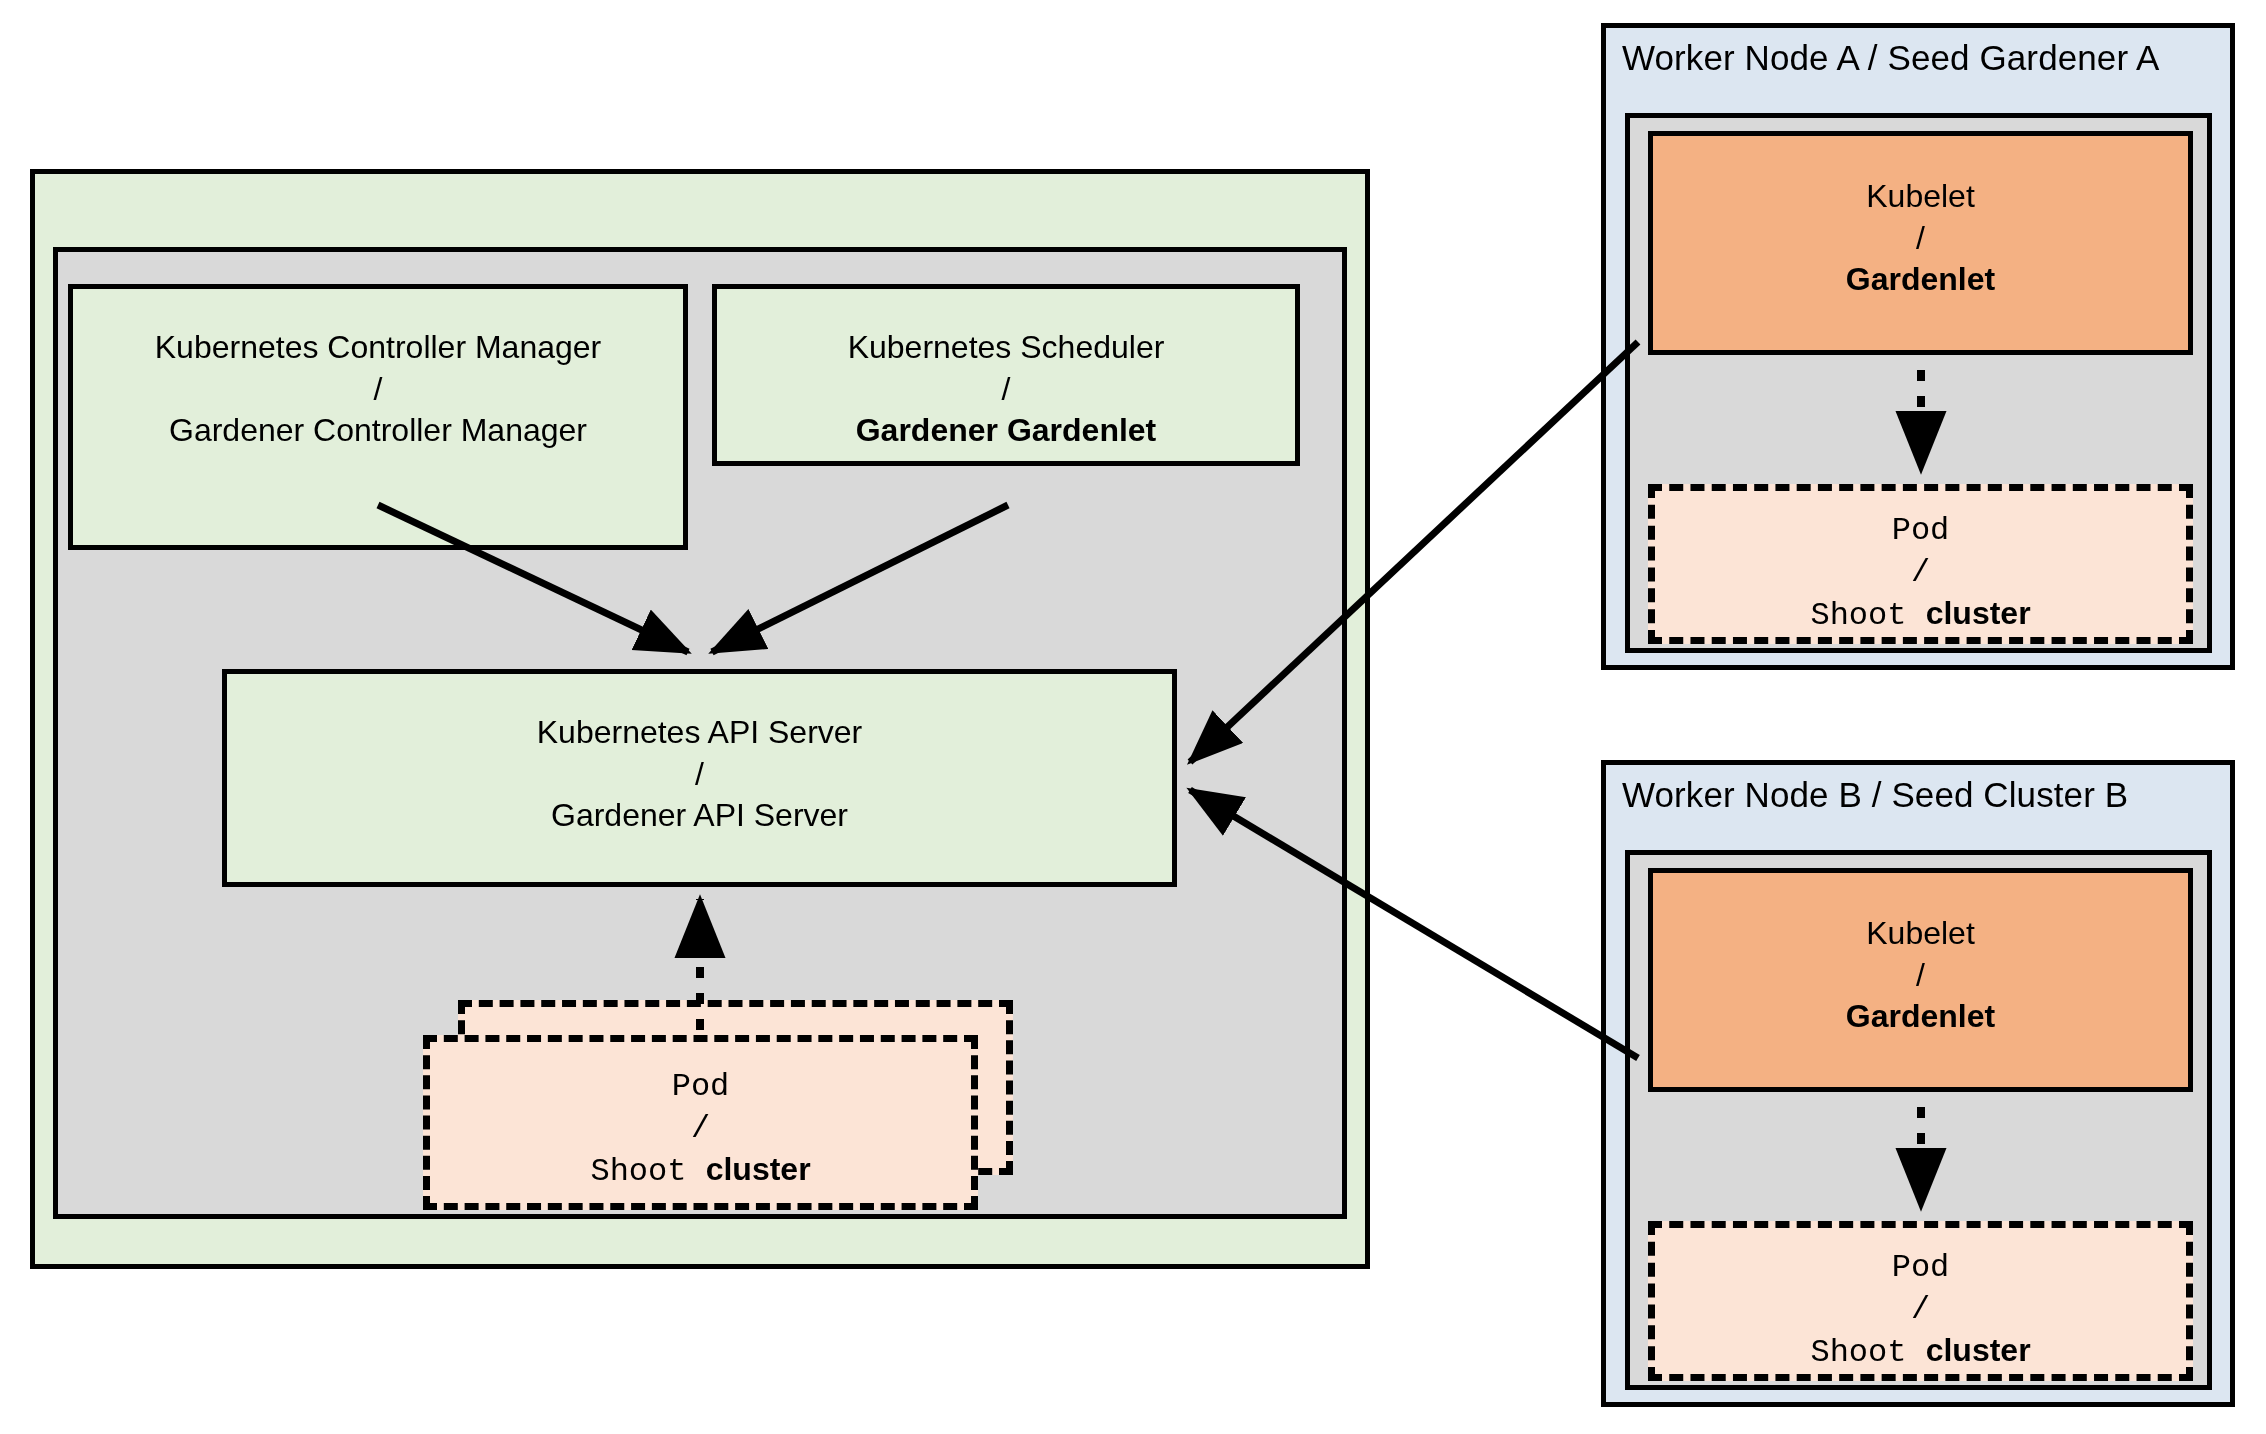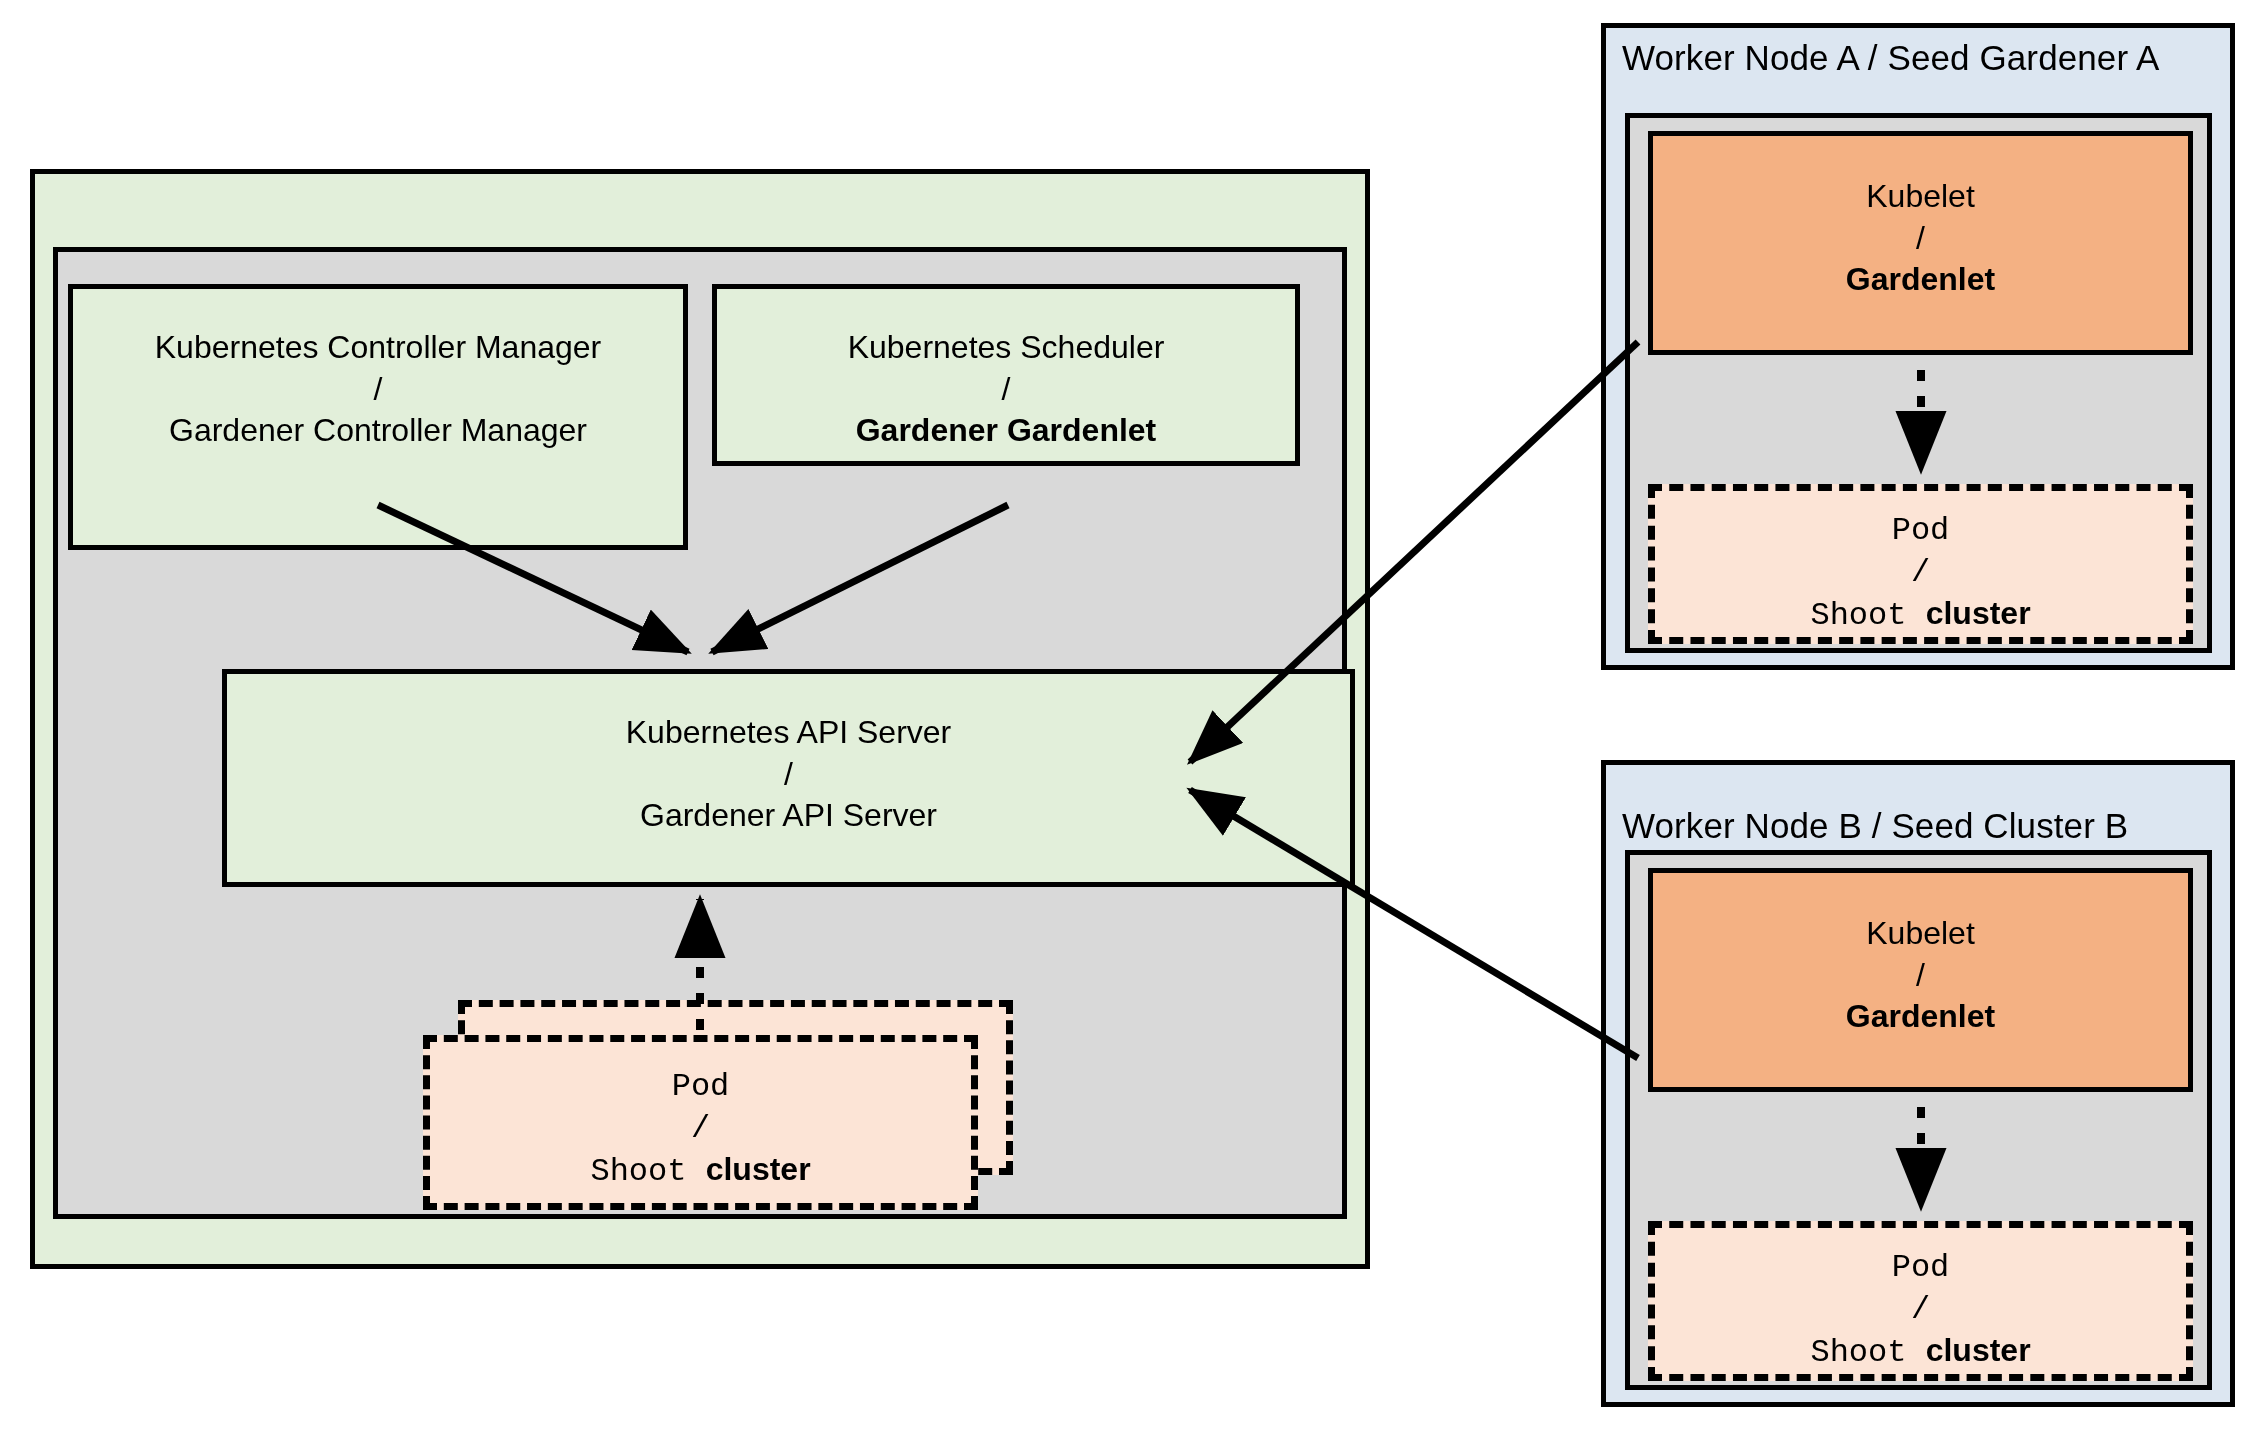--- a/index.html
+++ b/index.html
@@ -53,21 +53,21 @@
   </div>
 
   <div class="box solid green" style="left:712px;top:284px;width:588px;height:182px;text-decoration:underline;">
     <div class="ctr" style="top:38px;">
       <span class="sl">Kubernetes Scheduler</span>
       <span class="sl">/</span>
       <span class="sl b">Gardener Gardenlet</span>
     </div>
   </div>
 
-  <div class="box solid green" style="left:222px;top:669px;width:1133px;height:218px;">
+  <div class="box solid green" style="left:222px;top:669px;width:955px;height:218px;">
     <div class="ctr" style="top:38px;">
       <span class="sl">Kubernetes API Server</span>
       <span class="sl">/</span>
       <span class="sl">Gardener API Server</span>
     </div>
   </div>
 
   <div class="box dashed peach" style="left:458px;top:1000px;width:555px;height:175px;">
   </div>
 
@@ -97,21 +97,21 @@
   <div class="box dashed peach" style="left:1648px;top:484px;width:545px;height:160px;">
     <div class="ctr" style="top:19px;">
       <span class="sl mono">Pod</span>
       <span class="sl mono">/</span>
       <span class="sl"><span class="mono">Shoot </span><span class="b">cluster</span></span>
     </div>
   </div>
 
   <div class="box solid blue" style="left:1601px;top:760px;width:634px;height:647px;">
   </div>
-  <div class="hdr" style="left:1622px;top:806px;">Worker Node B / Seed Cluster B</div>
+  <div class="hdr" style="left:1622px;top:775px;">Worker Node B / Seed Cluster B</div>
 
   <div class="box solid grey" style="left:1625px;top:850px;width:587px;height:540px;">
   </div>
 
   <div class="box solid orange" style="left:1648px;top:868px;width:545px;height:224px;">
     <div class="ctr" style="top:40px;">
       <span class="sl">Kubelet</span>
       <span class="sl">/</span>
       <span class="sl b">Gardenlet</span>
     </div>

